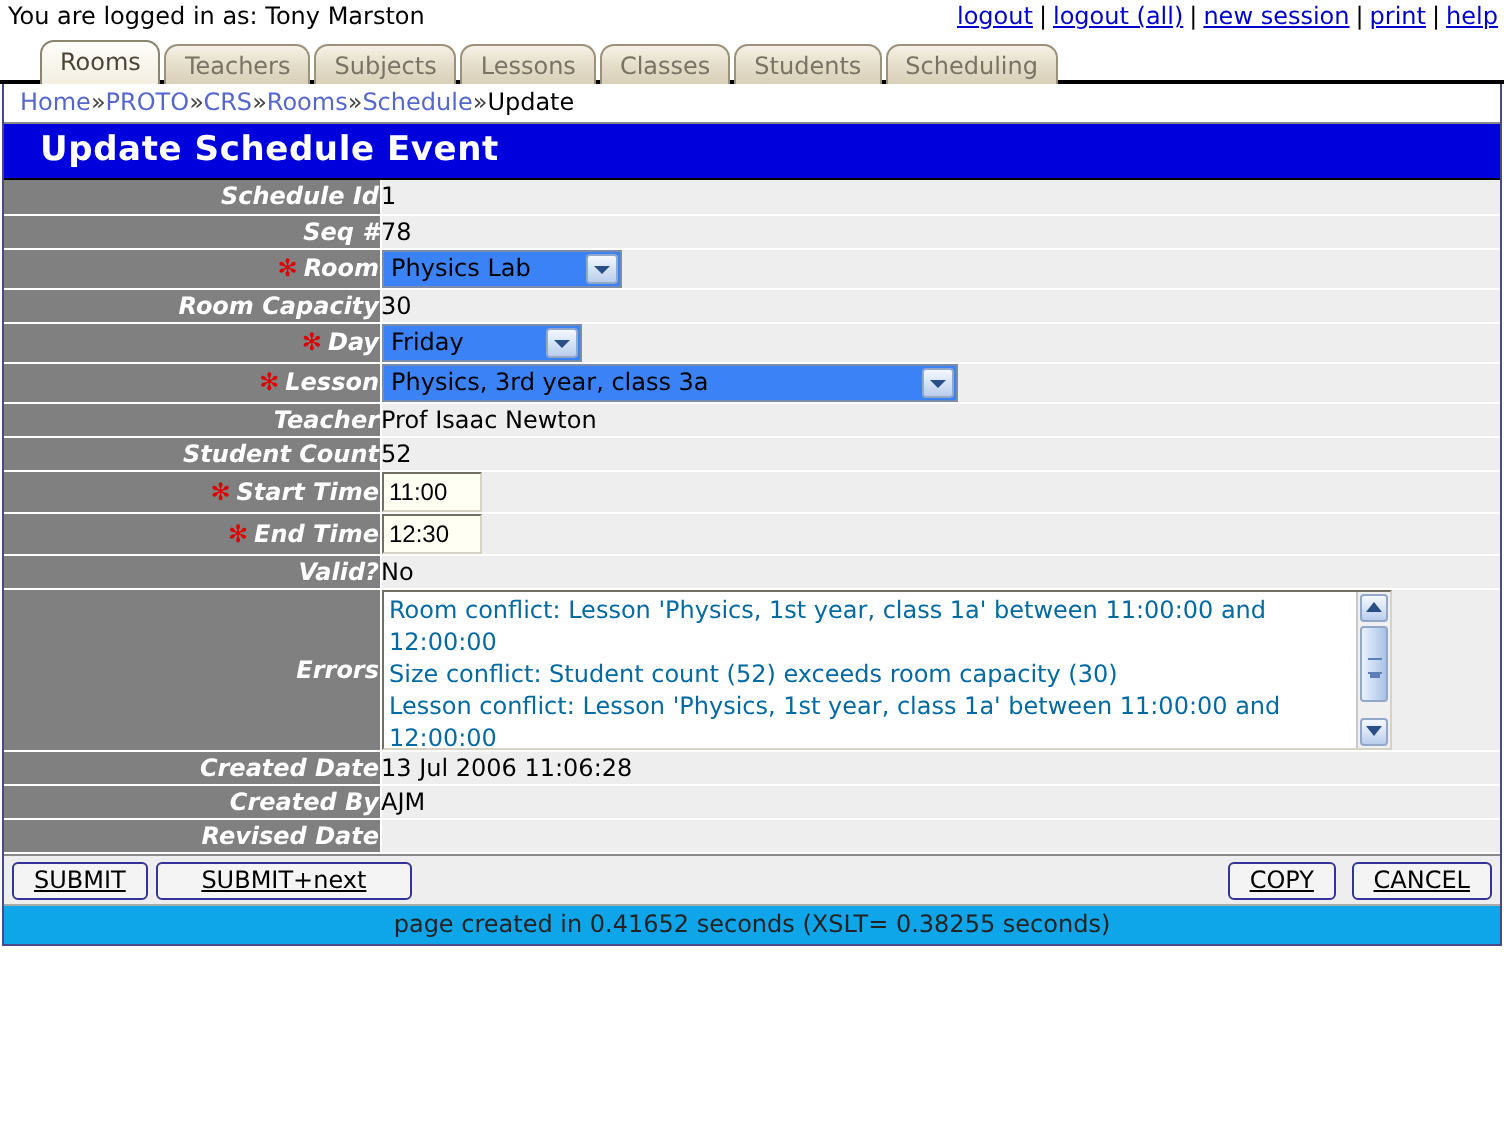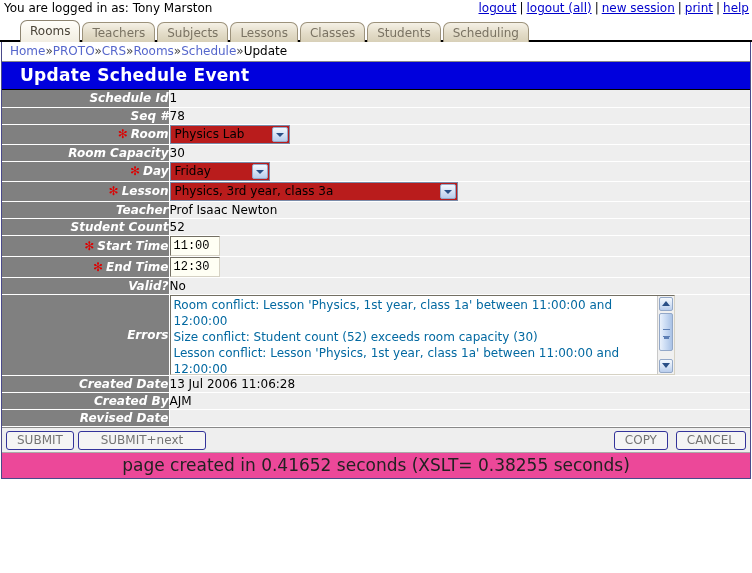--- a/index.html
+++ b/index.html
@@ -105,21 +105,21 @@
   table.form {
     border-collapse: collapse;
     width: 100%;
     table-layout: fixed;
   }
   table.form td {
     padding: 0;
     vertical-align: middle;
   }
   td.lbl {
-    width: 167px;
+    width: 188px;
     background: #808080;
     color: #ffffff;
     font-style: italic;
     font-weight: bold;
     font-size: 12px;
     text-align: right;
     padding: 2px 4px 2px 2px;
     border-bottom: 1px solid #ffffff;
     border-right: 1px solid #ffffff;
     white-space: nowrap;
@@ -142,21 +142,21 @@
     font-size: 12px;
     margin-right: 3px;
   }
 
   
   .sel {
     display: inline-block;
     position: relative;
     height: 19px;
     border: 1px solid #7b8ba8;
-    background: #b91c1c;
+    background: #3b82f6;
     box-sizing: border-box;
     vertical-align: middle;
     font-size: 12px;
     line-height: 17px;
     padding-left: 4px;
     padding-right: 36px;
     white-space: nowrap;
     overflow: hidden;
     color: #000;
   }
@@ -186,21 +186,21 @@
     display: inline-block;
     height: 20px;
     line-height: 18px;
     box-sizing: border-box;
     background: #fffff4;
     border: 1px solid #d6d2c4;
     border-top-color: #736f63;
     border-left-color: #736f63;
     padding: 0 2px 0 3px;
     font-size: 12px;
-    font-family: Liberation Mono, monospace;
+    font-family: Liberation Sans, sans-serif;
     vertical-align: middle;
     color:#000;
   }
   .txt.w-time { width: 50px; }
 
   
   .errcell { padding: 3px 0 3px 4px; }
   .ta {
     position: relative;
     width: 505px;
@@ -282,36 +282,37 @@
     display: inline-block;
     height: 19px;
     line-height: 17px;
     padding: 0 10px;
     font-size: 12px;
     font-family: "DejaVu Sans", sans-serif;
     background: #f4f4f4;
     border: 1px solid #33339a;
     border-radius: 3px;
     box-sizing: border-box;
-    color: #737373;
+    color: #000000;
     vertical-align: middle;
+    text-decoration: underline;
   }
   .btn.wide { padding: 0 22px; }
   .btnright {
     position: absolute;
     right: 4px; top: 3px;
     white-space: nowrap;
   }
   .btnright .btn { margin-left: 4px; }
 
   .footer {
-    background: #ec4899;
+    background: #0ea5e9;
     border-top: 1px solid #aaa;
     text-align: center;
-    font-size: 17px;
+    font-size: 12px;
     padding: 2px 0 3px 0;
     color: #222;
   }
 </style>
 </head>
 <body>
 
 <div class="topbar">
   <span>You are logged in as: Tony Marston</span>
   <span class="toplinks">

